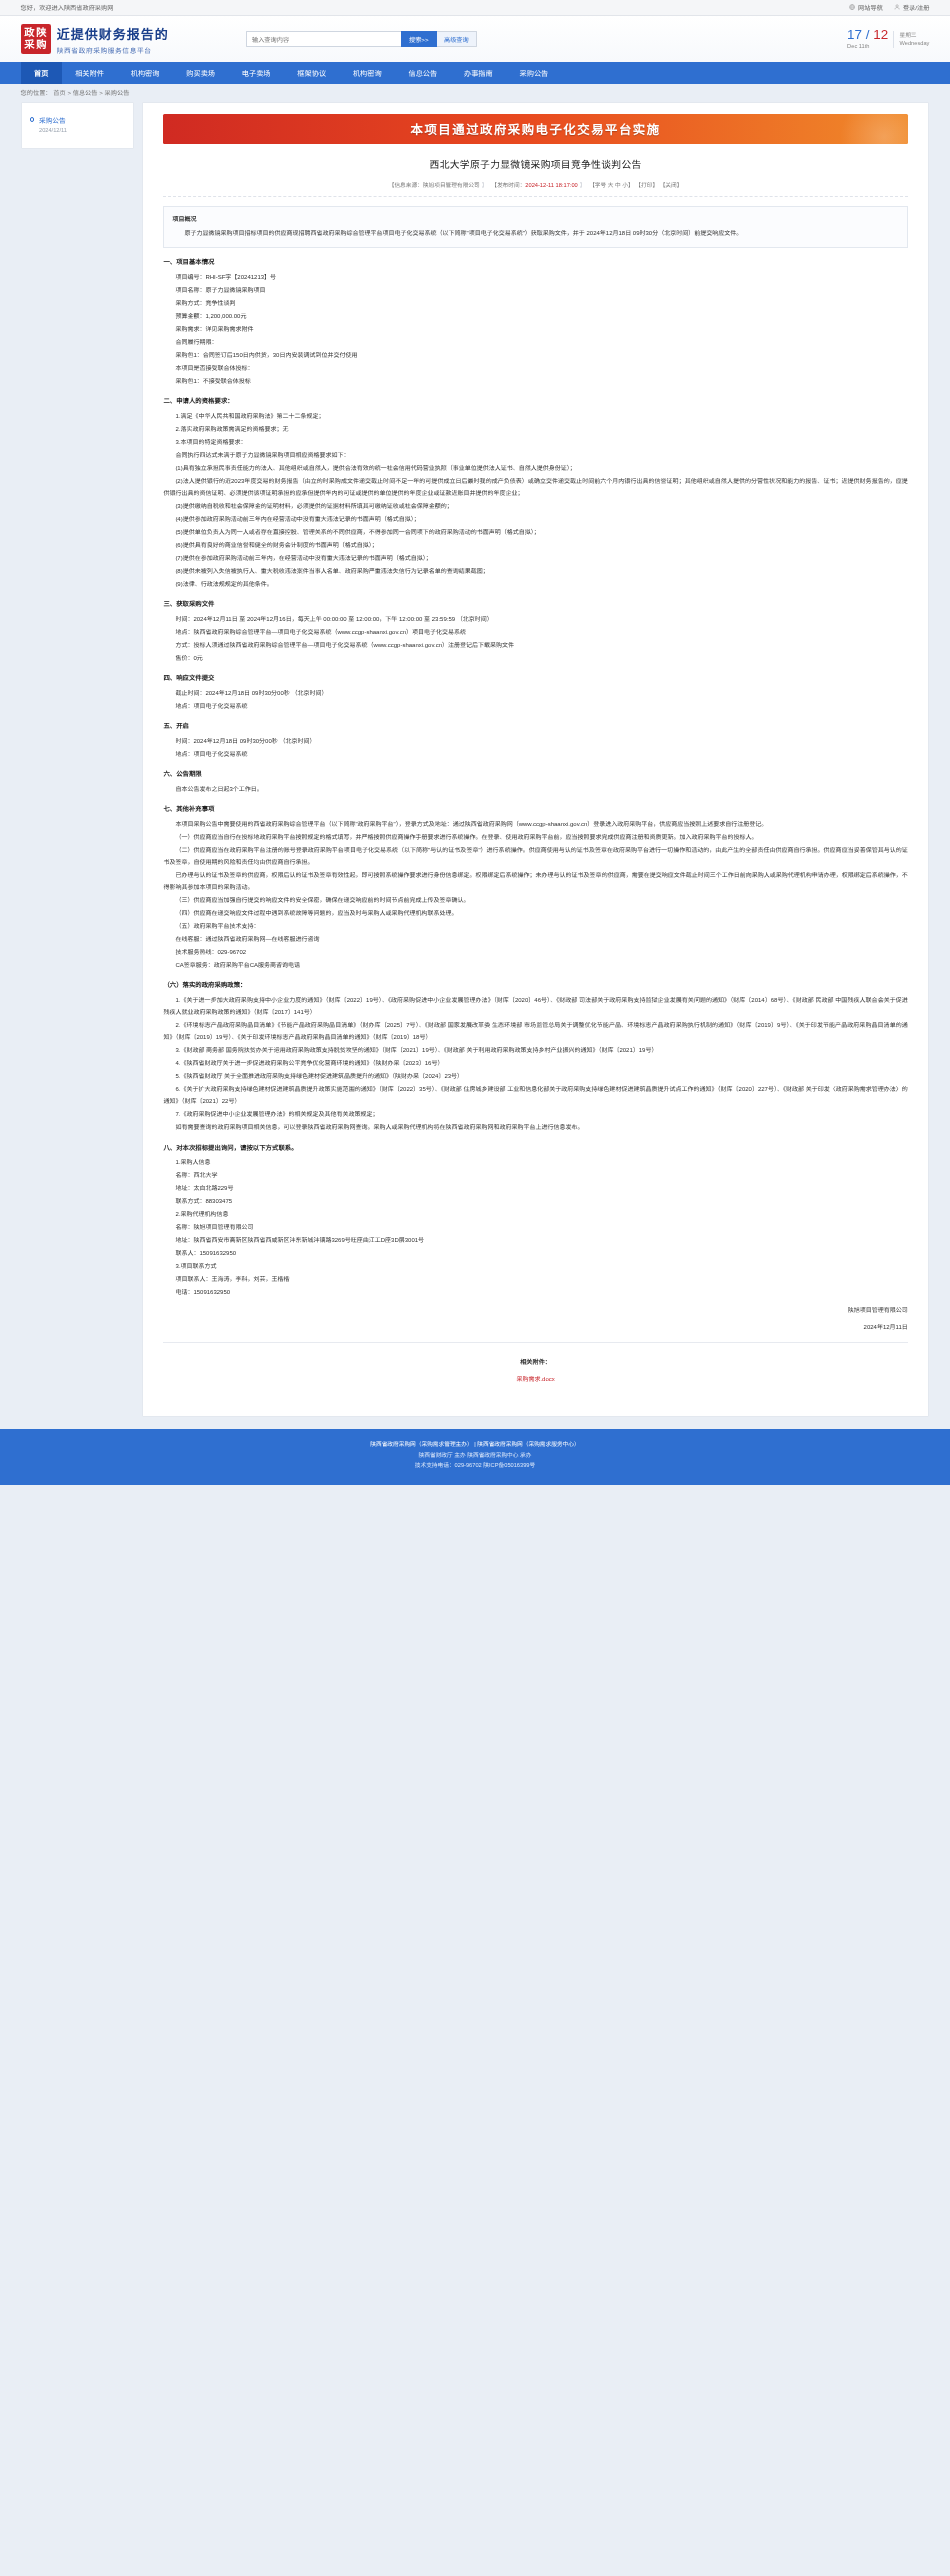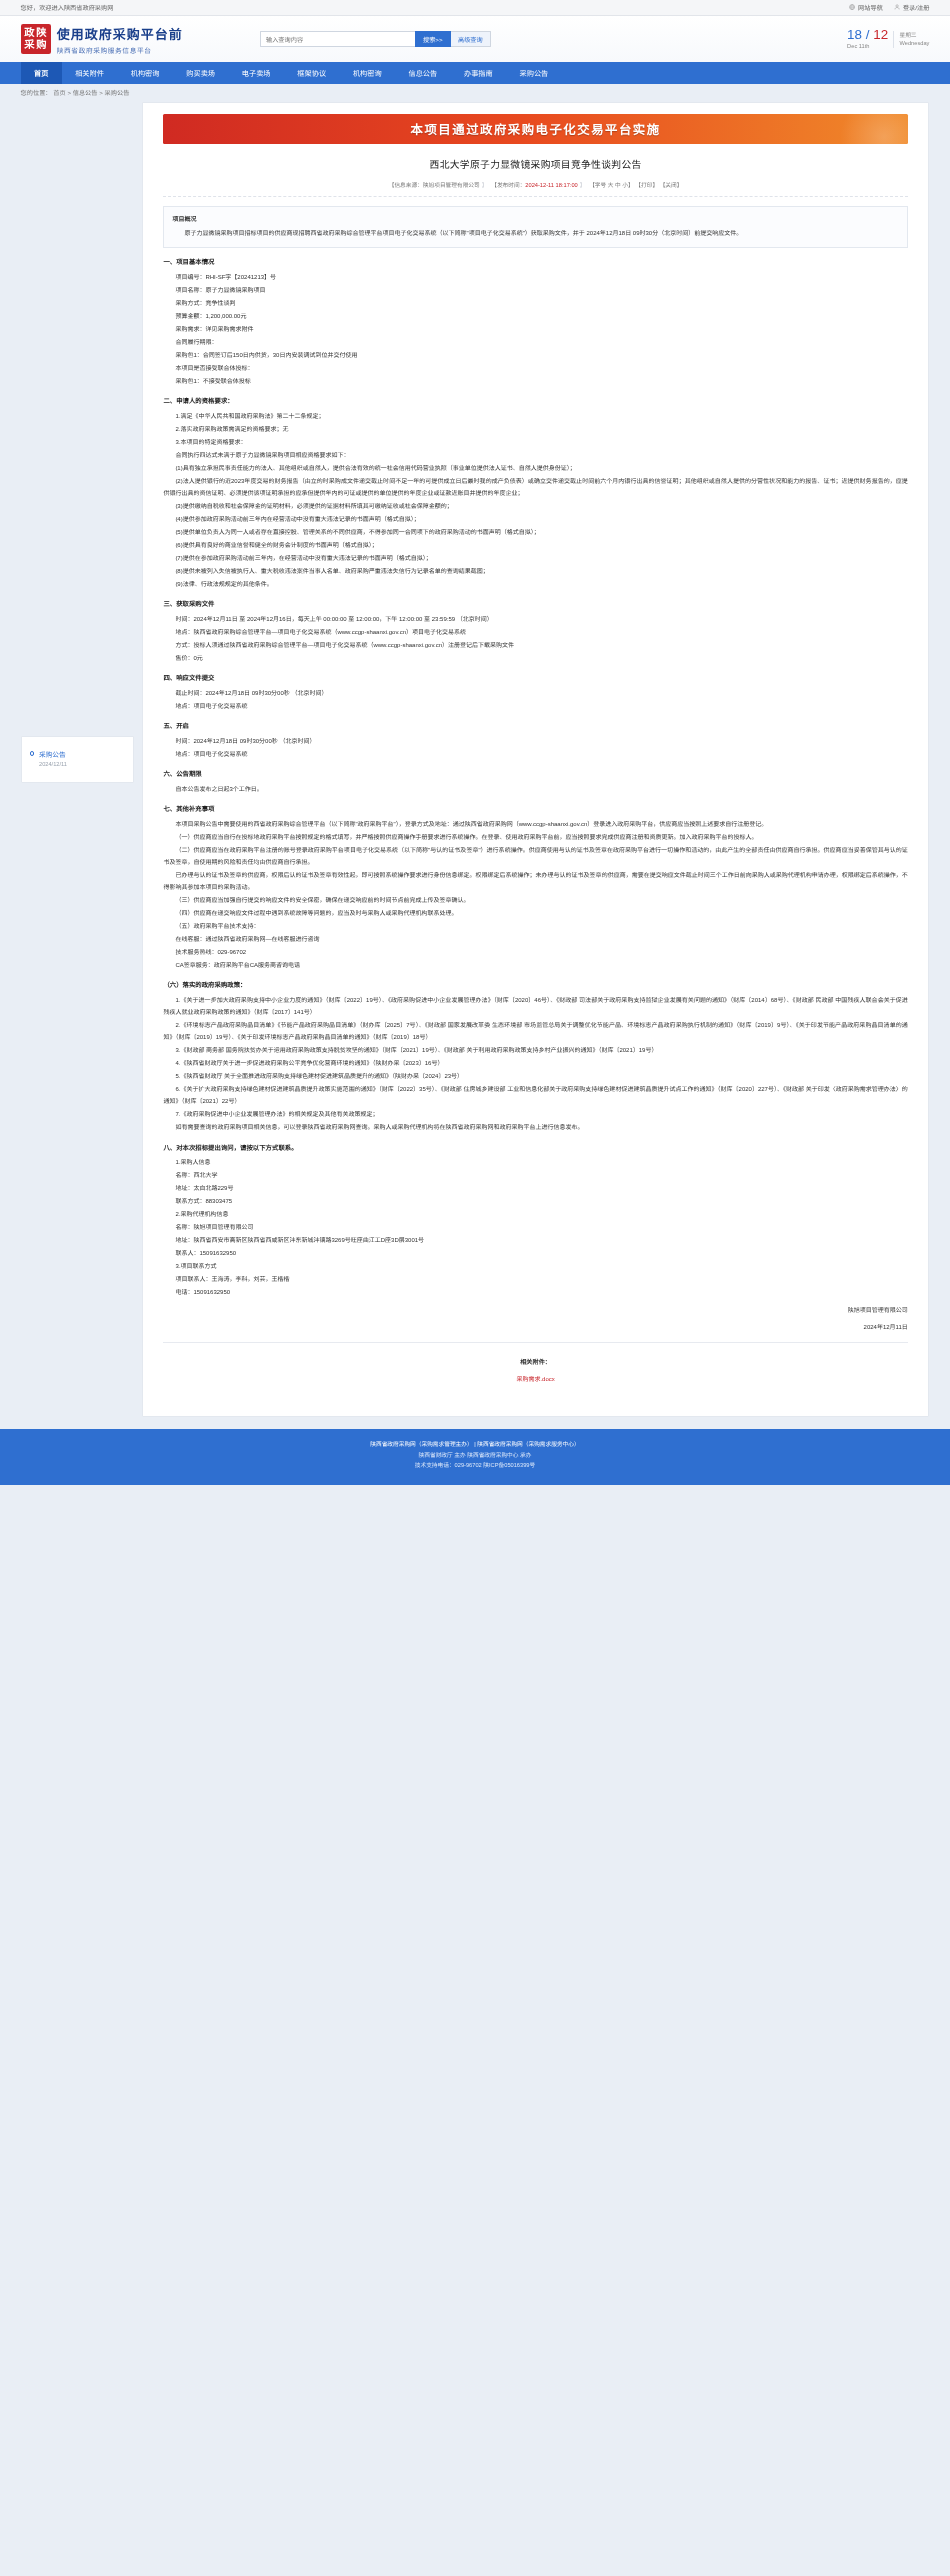--- a/index.html
+++ b/index.html
@@ -84,21 +84,21 @@
   }
   .nav-item.active { background:#1d58b5; font-weight:bold; }
 
   
   .breadcrumb {
     padding: 4.6px 20.6px; font-size: 6.2px; color:#777; background:#e9eef5;
   }
   .breadcrumb a { color:#777; text-decoration:none; }
 
   
-  .wrap { display:flex; padding: 0 20.6px 12.4px 20.6px; gap: 8.2px; align-items:center;}
+  .wrap { display:flex; padding: 0 20.6px 12.4px 20.6px; gap: 8.2px; align-items:flex-start;}
   .side {
     width: 113px; background:#fff; border:0.5px solid #e3e8ef; border-radius:1px;
     padding: 7.2px 0 10.3px 0;
   }
   .side-item { display:flex; align-items:flex-start; gap:4.6px; padding: 5.2px 8.2px;}
   .dot {
     width: 4.6px; height:4.6px; border-radius:50%; border:1px solid #2f6fd0;
     margin-top: 2.1px; flex:none; background:#fff;
   }
   .side-item .t1 { font-size: 6.7px; color:#2f6fd0; }
@@ -185,35 +185,35 @@
 
 <div class="header">
   <div class="logo-block">
     <div class="logo-mark">
       <i>政</i>
       <i>陕</i>
       <i>采</i>
       <i>购</i>
     </div>
     <div class="logo-text">
-      <div class="l1">使用政府采购平台前</div>
+      <div class="l1">近提供财务报告的</div>
       <div class="l2">陕西省政府采购服务信息平台</div>
     </div>
   </div>
 
   <div class="search-area">
     <input class="search-input" placeholder="输入查询内容" style="">
     <button class="btn-search">搜索&gt;&gt;</button>
     <button class="btn-advanced">高级查询</button>
   </div>
 
   <div class="date-block">
     <div>
       <div class="date-big">
-        <span>18 /</span>
+        <span>17 /</span>
         <span class="d2">12</span>
       </div>
       <div class="date-sub">Dec 11th</div>
     </div>
     <div class="date-week">
       <div>星期三</div>
       <div>Wednesday</div>
     </div>
   </div>
 </div>

